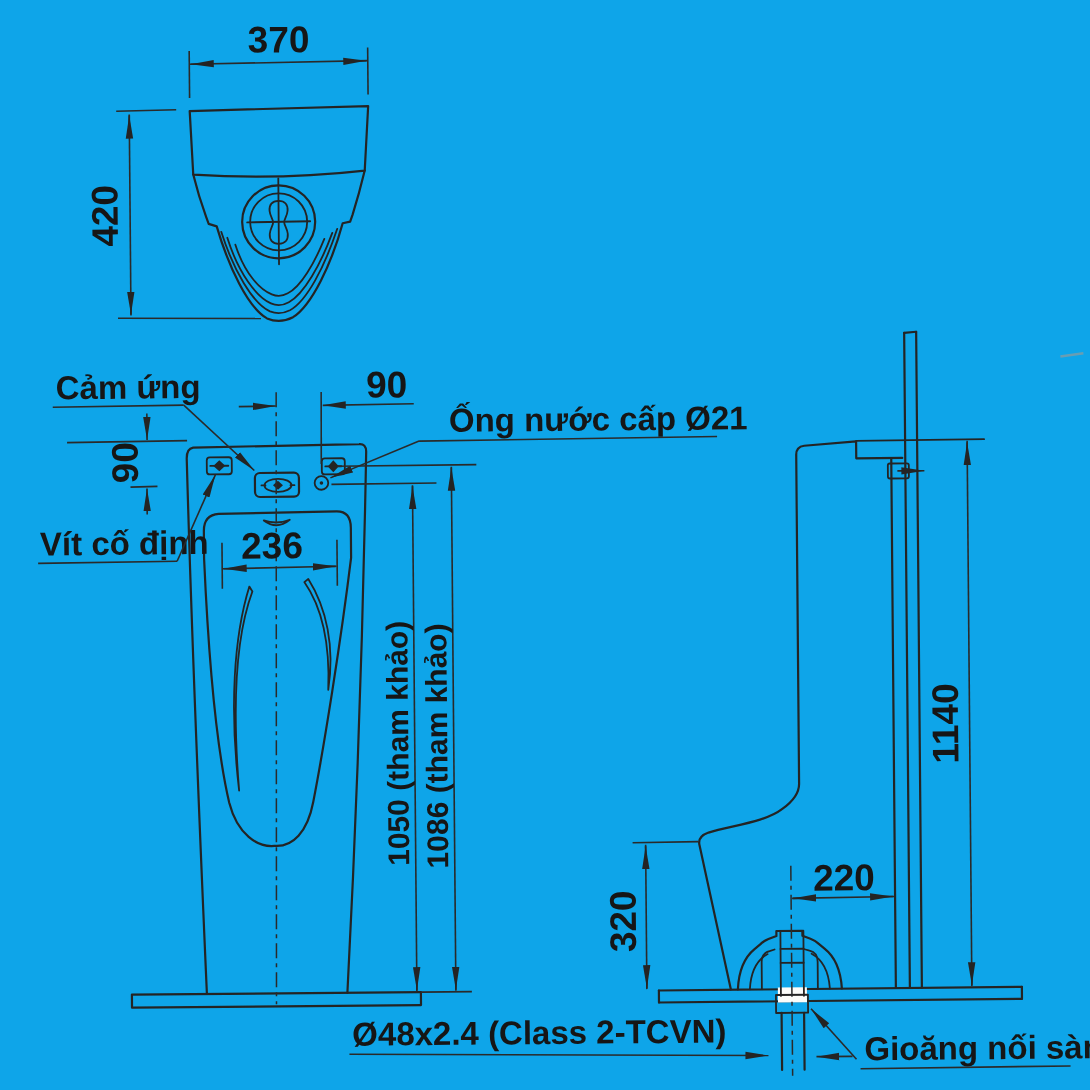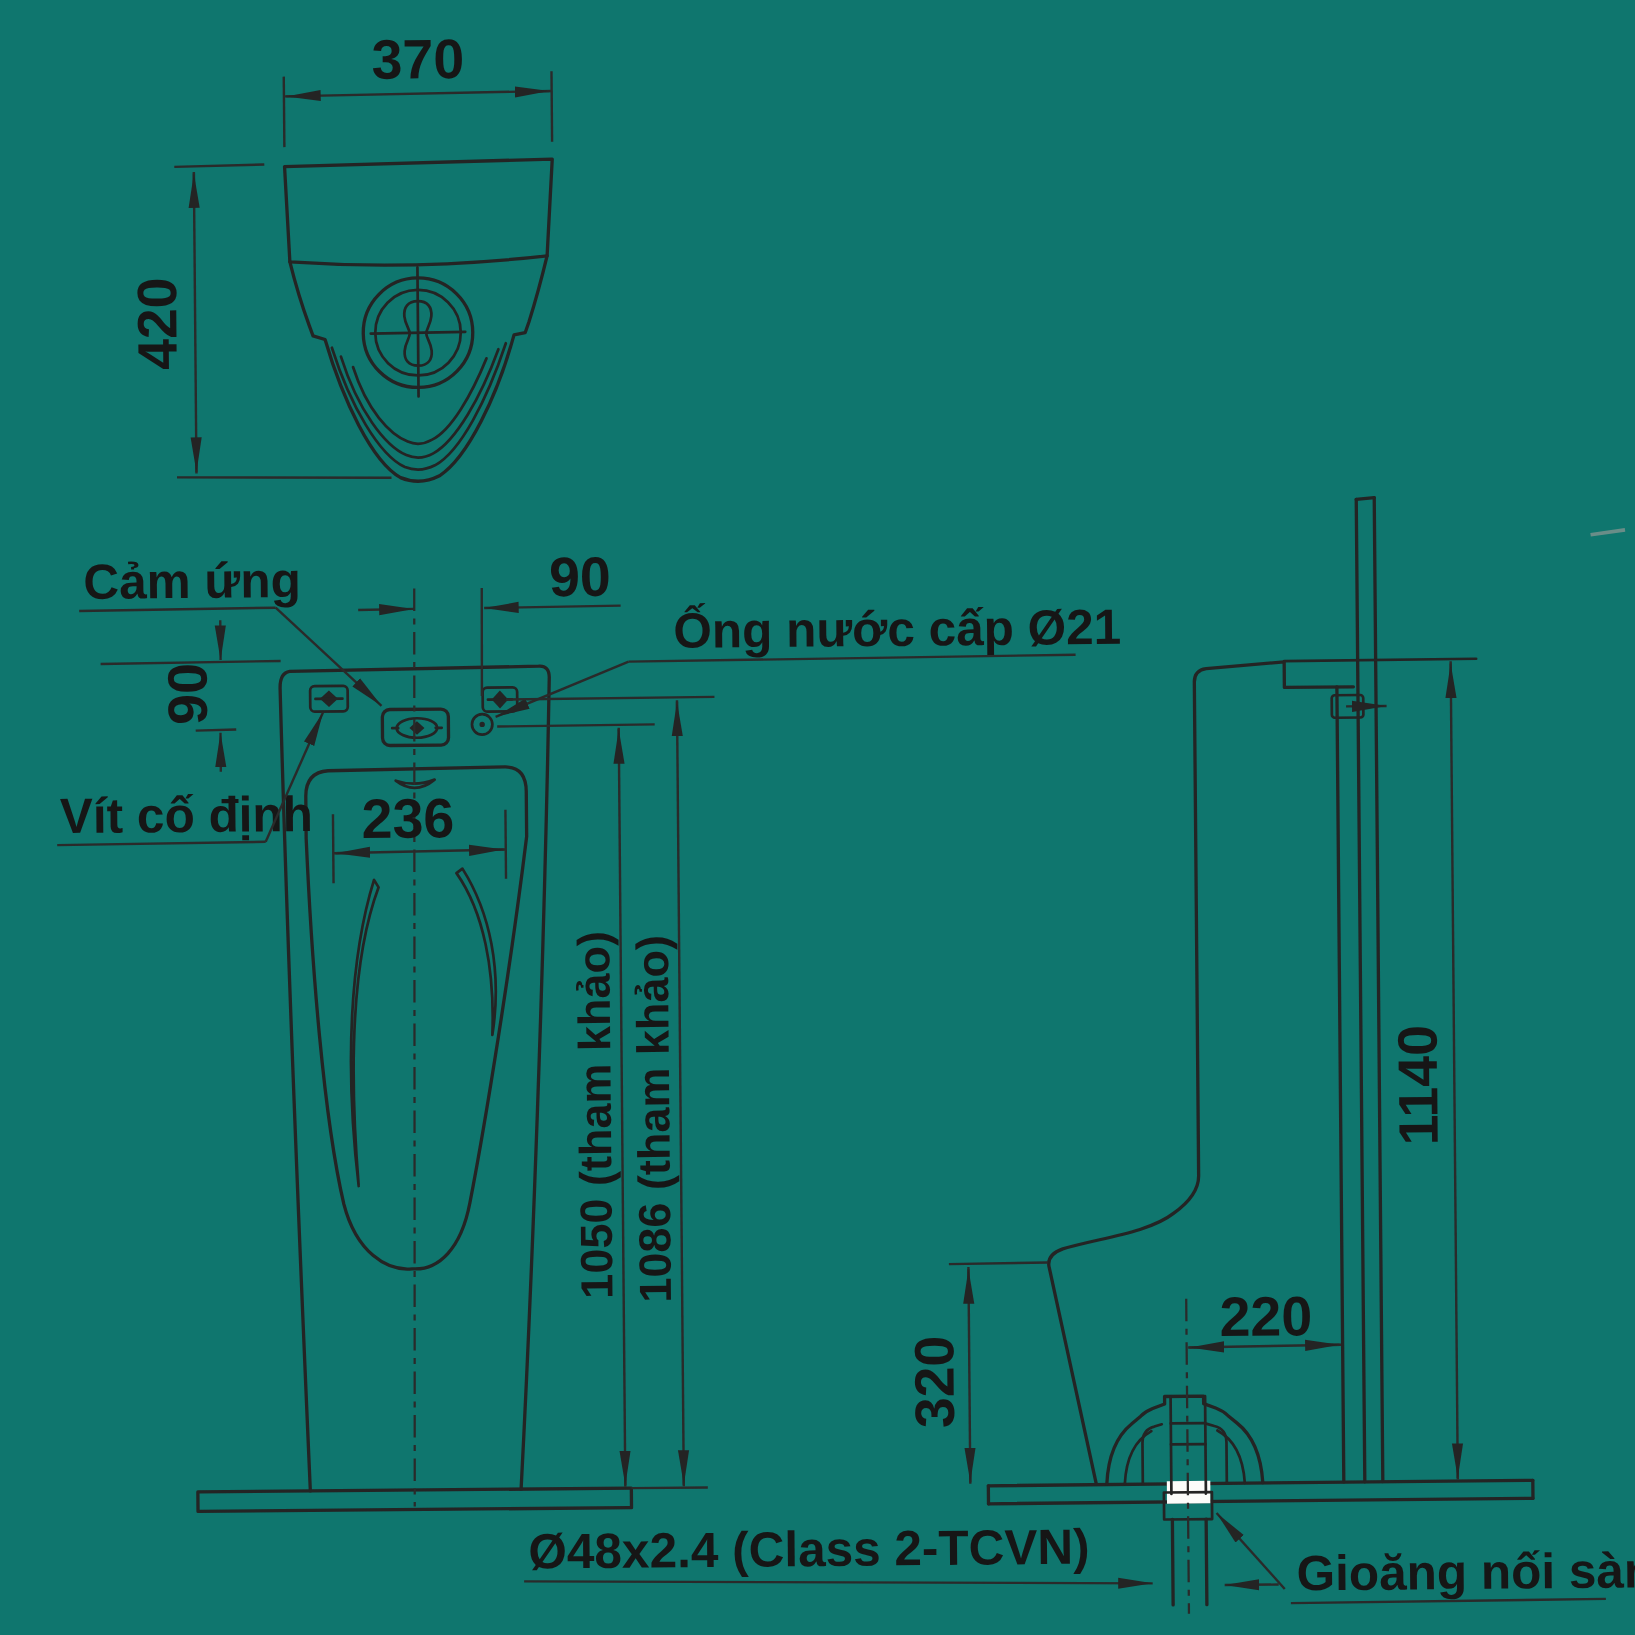--- a/index.html
+++ b/index.html
@@ -1,19 +1,19 @@
 <!DOCTYPE html>
 <html><head>
 <meta charset="utf-8">
 <style>
   html,body{margin:0;padding:0;background:#e8e8e6;}
   .sheet{
     position:relative;
     width:1090px;height:1090px;
-    background:#0f766e;
+    background:#0ea5e9;
     overflow:hidden;
     font-family:"Liberation Sans", sans-serif;
   }
   svg{display:block;}
   .obj   {stroke:#242424;stroke-width:2.2;fill:none;stroke-linecap:round;stroke-linejoin:round;}
   .obj-th{stroke:#242424;stroke-width:1.8;fill:none;stroke-linecap:round;stroke-linejoin:round;}
   .dim   {stroke:#2a2a2a;stroke-width:1.6;fill:none;stroke-linecap:butt;}
   .cl    {stroke:#2a2a2a;stroke-width:1.5;fill:none;stroke-dasharray:15 5 4 5;}
   .fillb {fill:#242424;stroke:none;}
   text{fill:#161616;font-family:"Liberation Sans", sans-serif;font-weight:600;}

